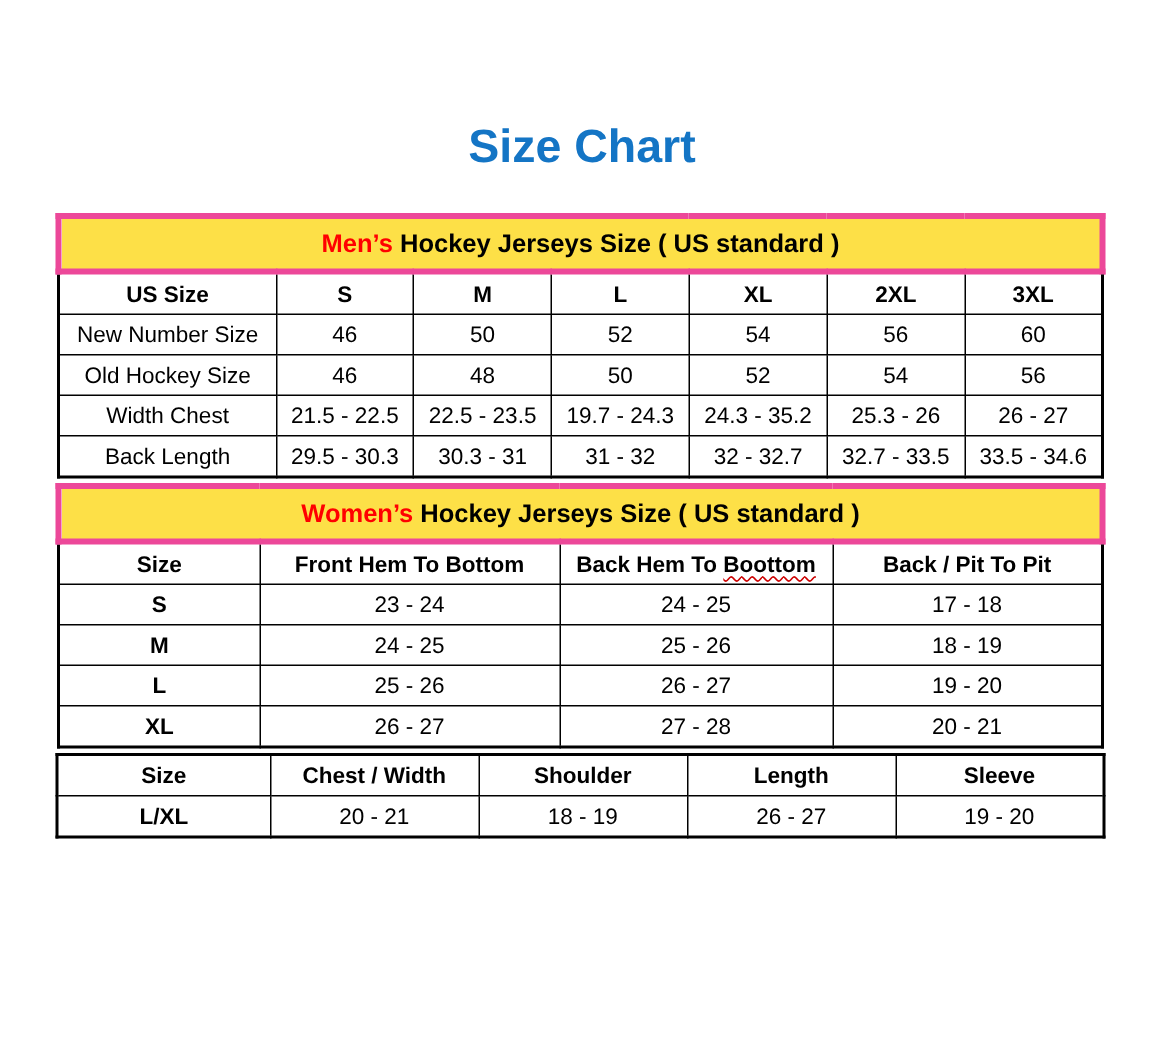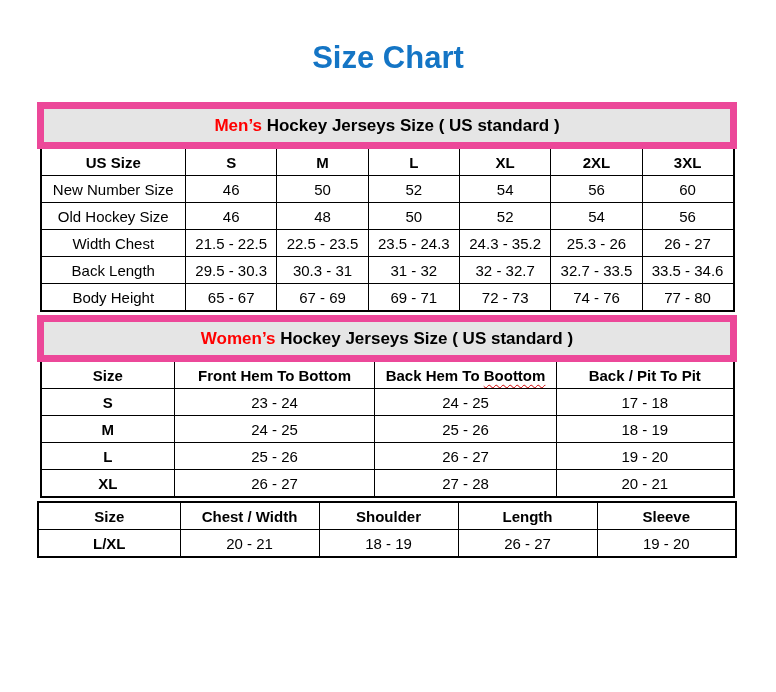--- a/index.html
+++ b/index.html
@@ -1,38 +1,38 @@
 <!DOCTYPE html>
 <html><head>
 <meta charset="utf-8">
 <style>
   html,body { margin:0; padding:0; }
   body {
     width:776px; height:692px; background:#ffffff;
     font-family:"Liberation Sans","DejaVu Sans",sans-serif;
     color:#000;
   }
-  .page { padding-top:40px; }
+  .page { padding-top:64px;margin-top:16px; }
   .title {
     margin:0 0 26px 0; text-align:center;
     font-size:31px; font-weight:bold; color:#1475c5;
   }
   .tables-wrap { width:700px; margin-left:37px; }
   table.size-table {
     border-collapse:collapse; table-layout:fixed; width:700px;
     margin:0 0 3px 0; border:2px solid #000;
   }
   .size-table td, .size-table th {
     border:1px solid #000; text-align:center; vertical-align:middle;
     font-size:15px; padding:3px 2px; height:20px; overflow:hidden;
   }
   .size-table th { font-weight:bold; }
   .size-table td.caption {
-    background:#e5e5e5; font-weight:bold; font-size:17px;
-    height:27px; border:7px solid #ec4899;
+    background:#fde047; font-weight:bold; font-size:17px;
+    height:27px; border:4px solid #ec4899;
   }
   .caption .hl { color:#ff0000; }
   .squiggle {
     text-decoration-line:underline;
     text-decoration-style:wavy;
     text-decoration-color:#cc0000;
     text-decoration-thickness:1px;
     text-underline-offset:3px;
     text-align:right;
   }
@@ -85,42 +85,33 @@
           <td>48</td>
           <td>50</td>
           <td>52</td>
           <td>54</td>
           <td>56</td>
         </tr>
         <tr>
           <td>Width Chest</td>
           <td>21.5 - 22.5</td>
           <td>22.5 - 23.5</td>
-          <td>23.5 - 24.3</td>
+          <td>19.7 - 24.3</td>
           <td>24.3 - 35.2</td>
           <td>25.3 - 26</td>
           <td>26 - 27</td>
         </tr>
         <tr>
           <td>Back Length</td>
           <td>29.5 - 30.3</td>
           <td>30.3 - 31</td>
           <td>31 - 32</td>
           <td>32 - 32.7</td>
           <td>32.7 - 33.5</td>
           <td>33.5 - 34.6</td>
-        </tr>
-        <tr>
-          <td>Body Height</td>
-          <td>65 - 67</td>
-          <td>67 - 69</td>
-          <td>69 - 71</td>
-          <td>72 - 73</td>
-          <td>74 - 76</td>
-          <td>77 - 80</td>
         </tr>
       </tbody>
     </table>
 
     <table class="size-table">
       <colgroup>
         <col style="width:134px">
           <col style="width:200px">
           <col style="width:182px">
           <col>

